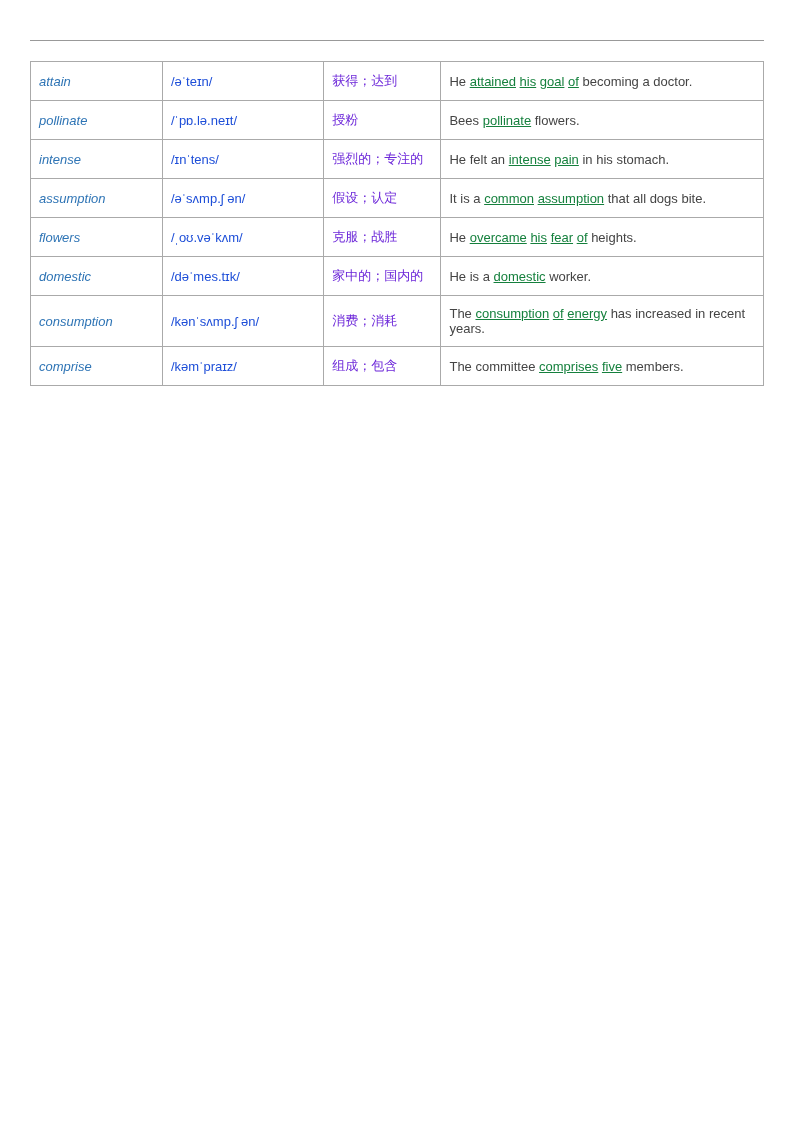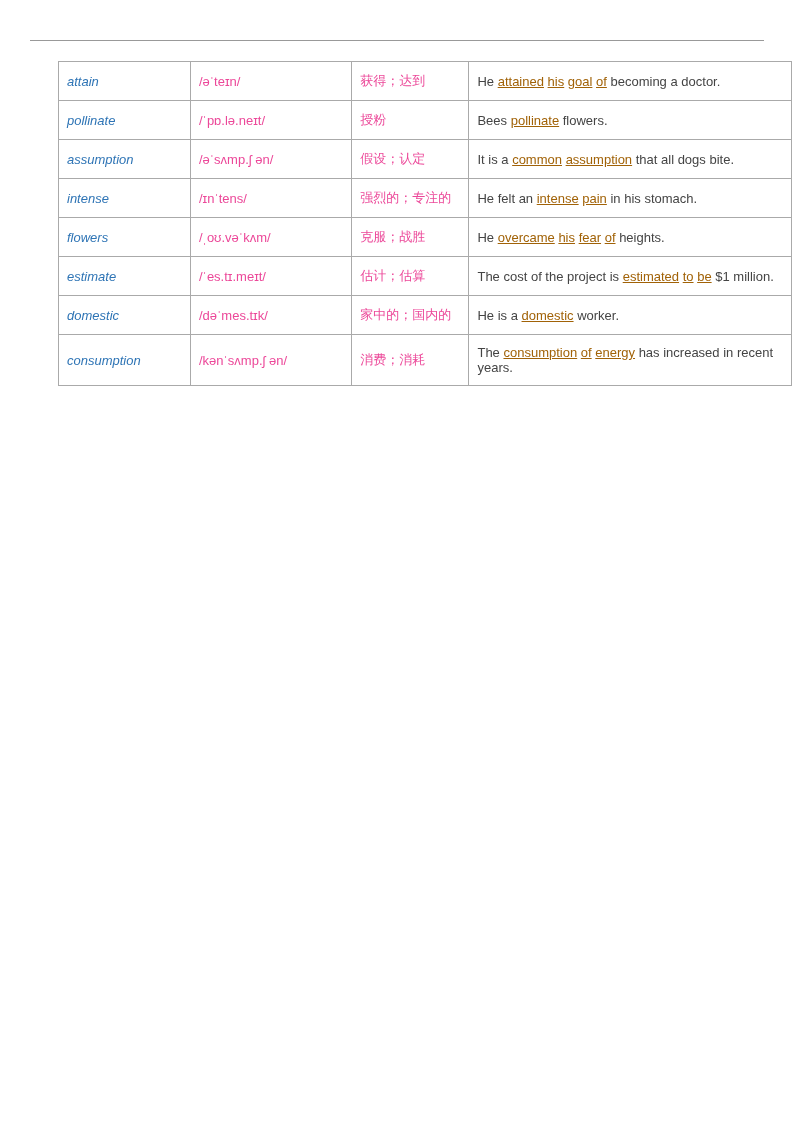--- a/index.html
+++ b/index.html
@@ -18,53 +18,52 @@
 
     .top-line {
       border-top: 1px solid #999;
       margin-bottom: 20px;
     }
 
     table {
       width: 100%;
       border-collapse: collapse;
       margin-top: 10px;
-      margin-left: 28px;
     }
 
     td {
       border: 1px solid #aaa;
       padding: 10px 8px;
       vertical-align: middle;
     }
 
     .col-word {
       width: 18%;
       color: #2e74b5;
       font-style: italic;
     }
 
     .col-phonetic {
       width: 22%;
-      color: #ec4899;
+      color: #1d4ed8;
       font-style: normal;
     }
 
     .col-chinese {
       width: 16%;
-      color: #ec4899;
+      color: #6d28d9;
     }
 
     .col-example {
       width: 44%;
       color: #444;
     }
 
     .col-example span.highlight {
-      color: #a16207;
+      color: #15803d;
       text-decoration: underline;
     }
   </style>
 </head>
 <body>
 
 <div class="top-line"></div>
 
 <table>
   <tbody id="table-body">
@@ -74,49 +73,49 @@
         <td class="col-chinese">获得；达到</td>
         <td class="col-example">He <span class="highlight">attained</span> <span class="highlight">his</span> <span class="highlight">goal</span> <span class="highlight">of</span> becoming a doctor.</td>
       </tr>
       <tr>
         <td class="col-word">pollinate</td>
         <td class="col-phonetic">/ˈpɒ.lə.neɪt/</td>
         <td class="col-chinese">授粉</td>
         <td class="col-example">Bees <span class="highlight">pollinate</span> flowers.</td>
       </tr>
       <tr>
+        <td class="col-word">intense</td>
+        <td class="col-phonetic">/ɪnˈtens/</td>
+        <td class="col-chinese">强烈的；专注的</td>
+        <td class="col-example">He felt an <span class="highlight">intense</span> <span class="highlight">pain</span> in his stomach.</td>
+      </tr>
+      <tr>
         <td class="col-word">assumption</td>
         <td class="col-phonetic">/əˈsʌmp.ʃ ən/</td>
         <td class="col-chinese">假设；认定</td>
         <td class="col-example">It is a <span class="highlight">common</span> <span class="highlight">assumption</span> that all dogs bite.</td>
       </tr>
       <tr>
-        <td class="col-word">intense</td>
-        <td class="col-phonetic">/ɪnˈtens/</td>
-        <td class="col-chinese">强烈的；专注的</td>
-        <td class="col-example">He felt an <span class="highlight">intense</span> <span class="highlight">pain</span> in his stomach.</td>
-      </tr>
-      <tr>
         <td class="col-word">flowers</td>
         <td class="col-phonetic">/ˌoʊ.vəˈkʌm/</td>
         <td class="col-chinese">克服；战胜</td>
         <td class="col-example">He <span class="highlight">overcame</span> <span class="highlight">his</span> <span class="highlight">fear</span> <span class="highlight">of</span> heights.</td>
-      </tr>
-      <tr>
-        <td class="col-word">estimate</td>
-        <td class="col-phonetic">/ˈes.tɪ.meɪt/</td>
-        <td class="col-chinese">估计；估算</td>
-        <td class="col-example">The cost of the project is <span class="highlight">estimated</span> <span class="highlight">to</span> <span class="highlight">be</span> $1 million.</td>
       </tr>
       <tr>
         <td class="col-word">domestic</td>
         <td class="col-phonetic">/dəˈmes.tɪk/</td>
         <td class="col-chinese">家中的；国内的</td>
         <td class="col-example">He is a <span class="highlight">domestic</span> worker.</td>
       </tr>
       <tr>
         <td class="col-word">consumption</td>
         <td class="col-phonetic">/kənˈsʌmp.ʃ ən/</td>
         <td class="col-chinese">消费；消耗</td>
         <td class="col-example">The <span class="highlight">consumption</span> <span class="highlight">of</span> <span class="highlight">energy</span> has increased in recent years.</td>
       </tr>
+      <tr>
+        <td class="col-word">comprise</td>
+        <td class="col-phonetic">/kəmˈpraɪz/</td>
+        <td class="col-chinese">组成；包含</td>
+        <td class="col-example">The committee <span class="highlight">comprises</span> <span class="highlight">five</span> members.</td>
+      </tr>
     </tbody>
 </table>
 
 </body></html>

